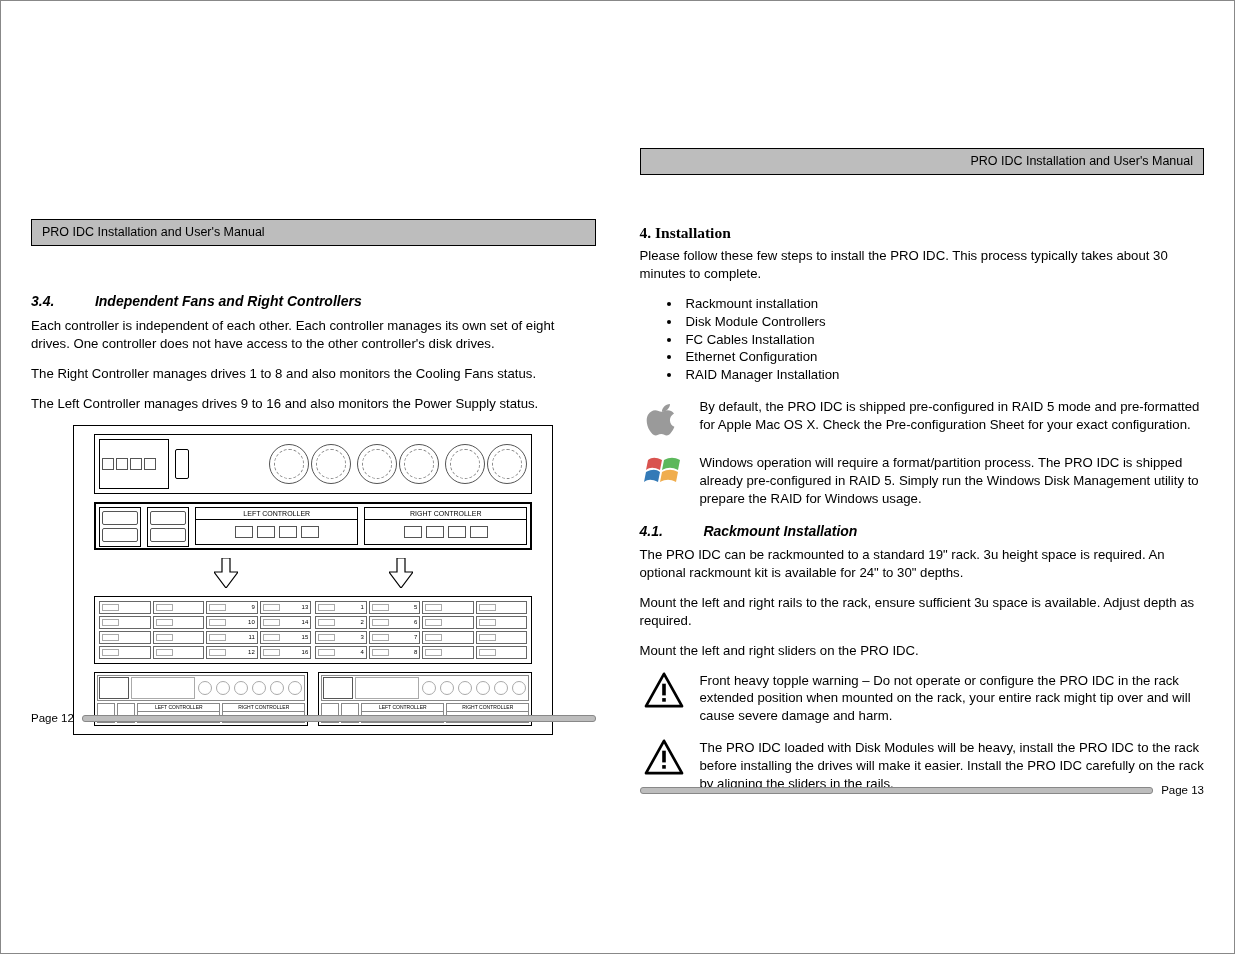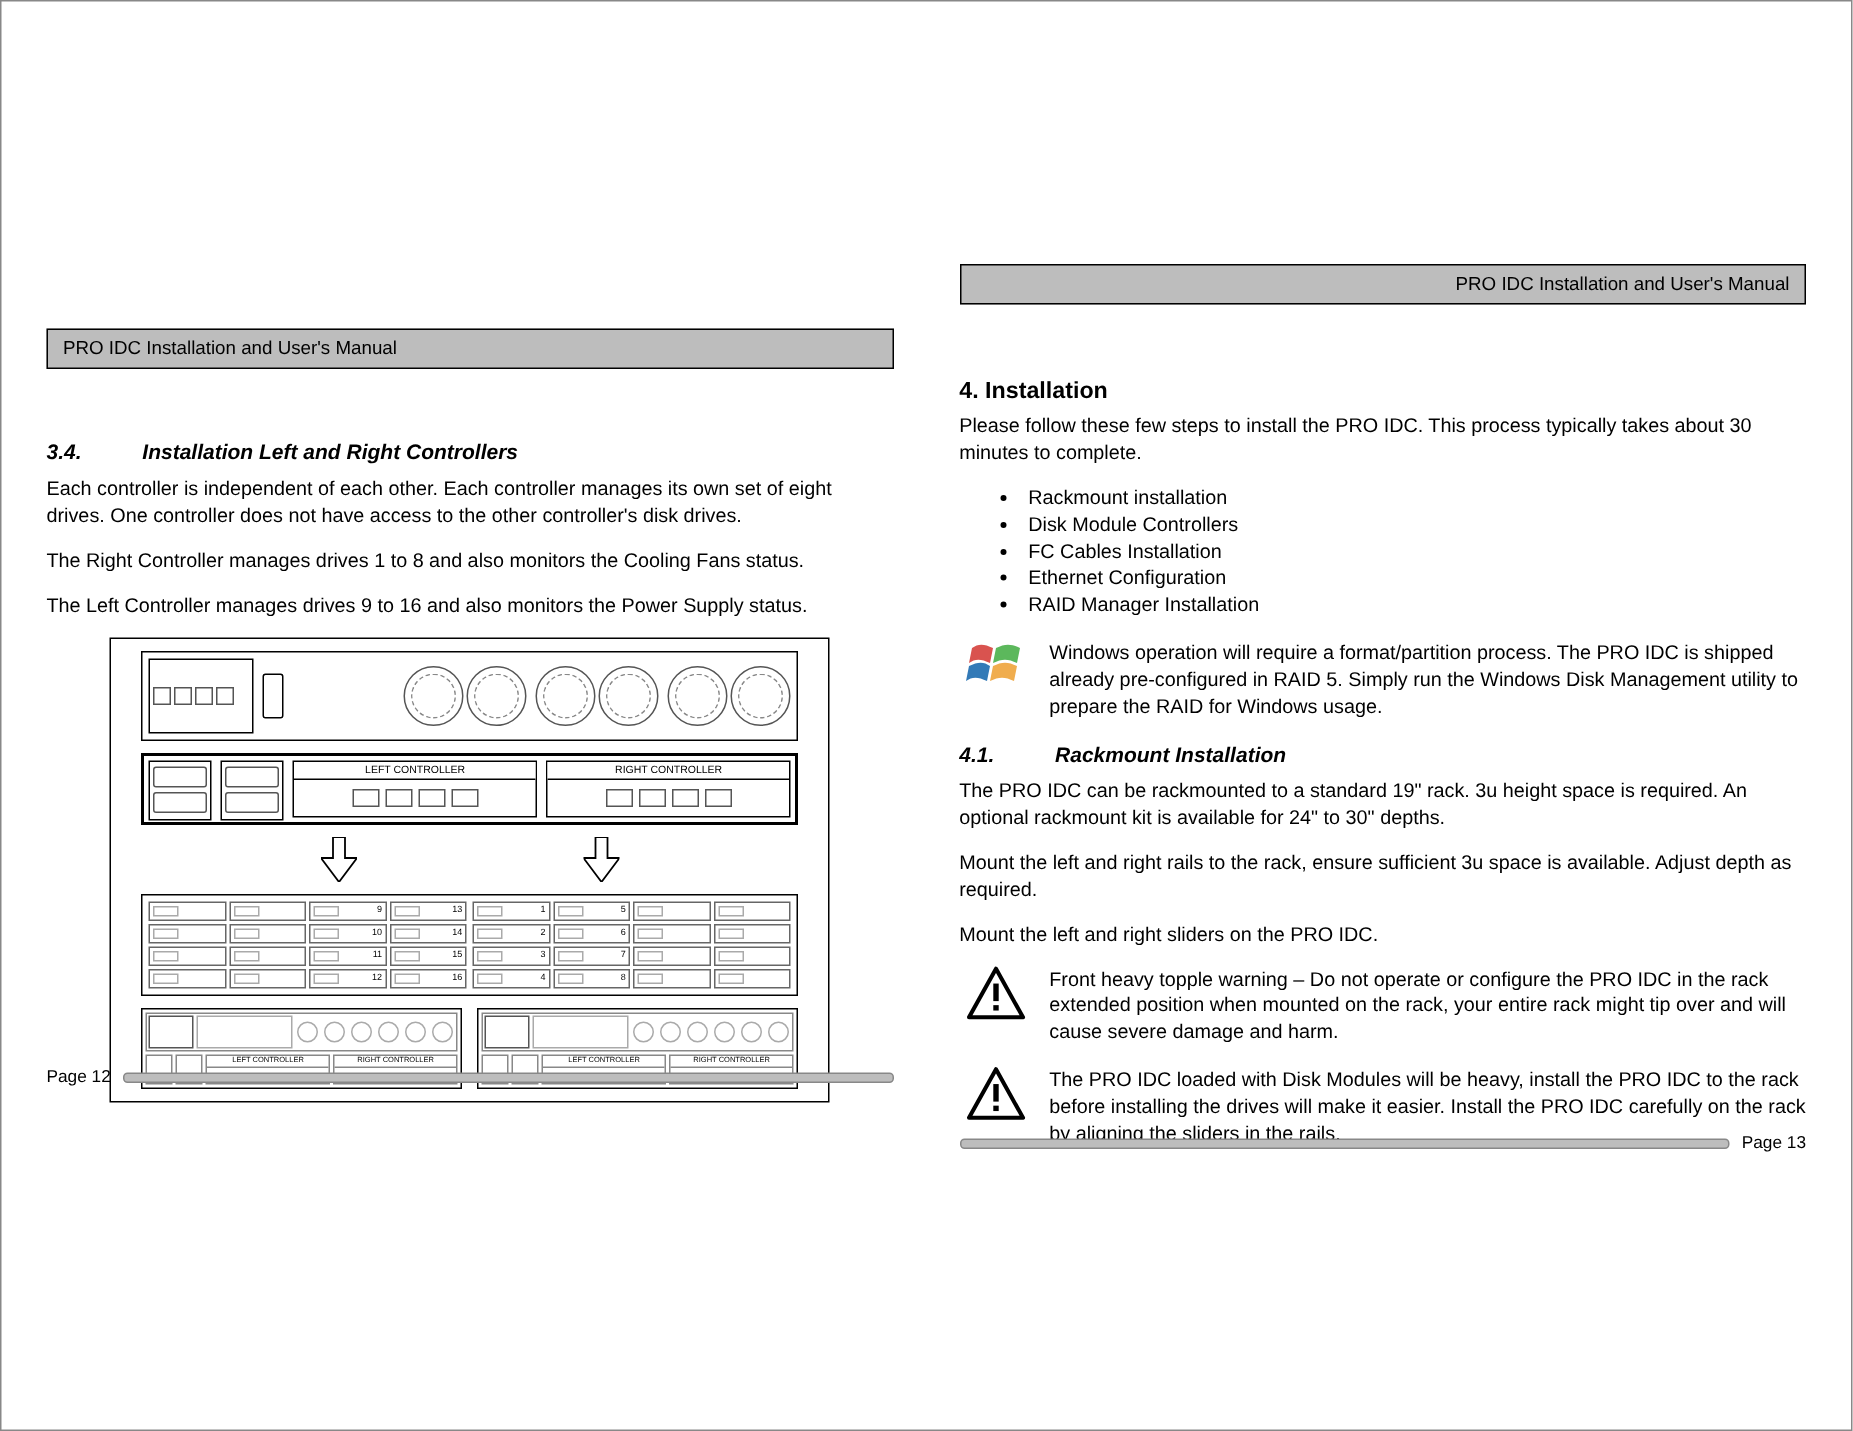--- a/index.html
+++ b/index.html
@@ -30,21 +30,21 @@
   }
   .header {
     background: #bdbdbd;
     border: 1px solid #000;
     padding: 4px 10px;
     font-size: 12.5px;
     margin-bottom: 40px;
   }
   .header.right { text-align: right; }
   .content { flex: 1; }
-  h2 { font-size: 15.5px; font-weight: bold; margin: 8px 0 4px 0; }
+  h2 { font-size: 15.5px; font-weight: bold; margin: 8px 0 4px 0; font-family: Liberation Serif, serif; }
   h3 { font-size: 14px; font-style: italic; font-weight: bold; margin: 6px 0 6px 0; }
   .hnum { display:inline-block; width:60px; font-style: italic; }
   p { margin-bottom: 12px; }
   ul.bullets { list-style: disc; margin: 0 0 14px 42px; }
   ul.bullets li { margin-bottom: 0px; padding-left: 4px; }
   .iconrow { display:flex; gap:12px; margin-bottom:14px; align-items:flex-start; }
   .iconrow .icon { flex: 0 0 48px; display:flex; align-items:center; justify-content:center; }
   .iconrow .txt { flex:1; }
   .warning-icon { width:40px; height:36px; }
   .footer {
@@ -114,21 +114,21 @@
 </head>
 <body>
 
 <div class="spread">
 
   <div class="page">
     <div class="header">PRO IDC Installation and User's Manual</div>
     <div class="content">
       <h3>
         <span class="hnum">3.4.</span>
-        <span>Installation Left and Right Controllers</span>
+        <span>Independent Fans and Right Controllers</span>
       </h3>
       <p>Each controller is independent of each other.  Each controller manages its own set of eight drives.  One controller does not have access to the other controller's disk drives.</p>
       <p>The Right Controller manages drives 1 to 8 and also monitors the Cooling Fans status.</p>
       <p>The Left Controller manages drives 9 to 16 and also monitors the Power Supply status.</p>
 
       <div class="diagram">
 
         <div class="chassis top-chassis">
           <div class="psu-block">
             <div class="fan"></div>
@@ -297,20 +297,30 @@
       <h2>4. Installation</h2>
       <p>Please follow these few steps to install the PRO IDC.  This process typically takes about  30 minutes to complete.</p>
       <ul class="bullets">
         <li>Rackmount installation</li>
         <li>Disk Module Controllers</li>
         <li>FC Cables Installation</li>
         <li>Ethernet Configuration</li>
         <li>RAID Manager Installation</li>
       </ul>
 
+      <div class="iconrow">
+        <div class="icon">
+          <svg width="36" height="42" viewBox="0 0 36 42">
+            <path d="M24 6c0 2-1 4-2.5 5.5C20 13 18 14 16 13.8c-.3-2 .8-4 2.2-5.4C19.6 7 21.8 6 24 6z" fill="#9a9a9a"></path>
+            <path d="M29 30c-1 2.4-1.5 3.4-2.8 5.5-1.8 3-4.4 6.6-7.6 6.6-2.8 0-3.6-1.9-7.4-1.9-3.9 0-4.7 1.9-7.6 1.9C.4 42.1-2 38.4-.2 35.4c0 0 0 0 0 0" visibility="hidden"></path>
+            <path d="M28 15.5c-1.6-2-4-3.2-6.2-3.2-3 0-4.2 1.5-6.3 1.5s-3.8-1.5-6.4-1.5c-2.5 0-5.2 1.6-6.9 4.2C-.2 20.3.2 27.2 4 33c1.4 2.1 3.2 4.5 5.6 4.5 2.1 0 2.7-1.4 5.6-1.4s3.3 1.4 5.6 1.4c2.4 0 4.3-2.6 5.6-4.7 1-1.5 1.3-2.3 2-4-5.4-2.1-6.3-9.8-.4-13.3z" fill="#9a9a9a"></path>
+          </svg>
+        </div>
+        <div class="txt">By default, the PRO IDC is shipped pre-configured in RAID 5 mode and pre-formatted for Apple Mac OS X.  Check the Pre-configuration Sheet for your exact configuration.</div>
+      </div>
 
       <div class="iconrow">
         <div class="icon">
           <svg width="40" height="36" viewBox="0 0 40 36">
             <path d="M4 6 C8 3 12 3 18 6 L16 16 C10 13 6 13 2 16 Z" fill="#d9534f"></path>
             <path d="M20 6 C26 3 30 3 36 6 L34 16 C28 13 24 13 18 16 Z" fill="#5cb85c"></path>
             <path d="M2 18 C8 15 12 15 16 18 L14 28 C8 25 4 25 0 28 Z" fill="#337ab7"></path>
             <path d="M18 18 C24 15 28 15 34 18 L32 28 C26 25 22 25 16 28 Z" fill="#f0ad4e"></path>
           </svg>
         </div>

